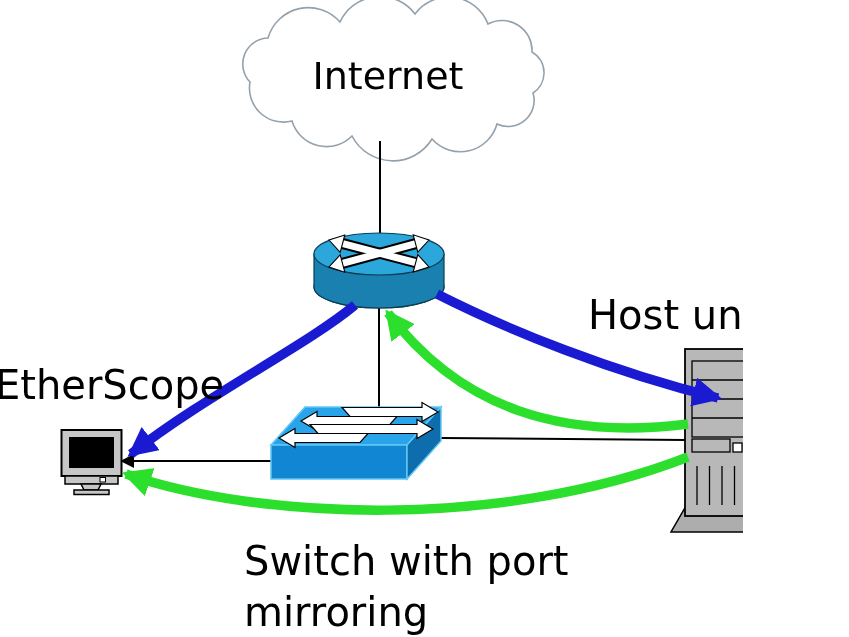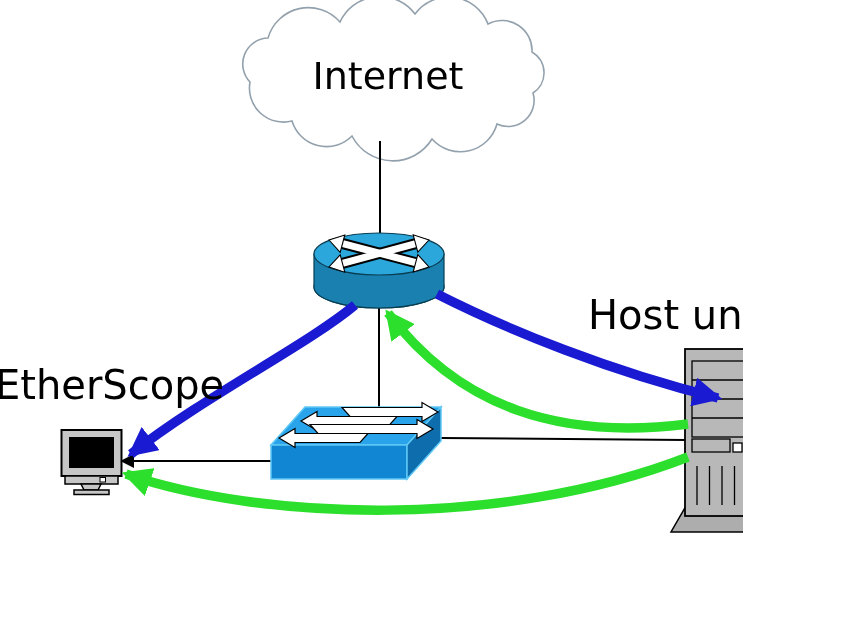--- a/index.html
+++ b/index.html
@@ -107,14 +107,18 @@
       <path d="M355,305 C307,345 205,396 131,454" stroke="#1a1ad2" stroke-width="9.5" marker-end="url(#mBlue)"></path>
       <path d="M437,294 C508,330 612,372 718,398" stroke="#1a1ad2" stroke-width="9.5" marker-end="url(#mBlue)"></path>
       <path d="M688,424 C560,440 460,408 388,313" stroke="#2cdf2c" stroke-width="9.5" marker-end="url(#mGreen)"></path>
       <path d="M688,457 C500,530 260,520 126,474" stroke="#2cdf2c" stroke-width="9.5" marker-end="url(#mGreen)"></path>
     </g>
   </svg>
 
   <div class="lbl lbl-internet">Internet</div>
   <div class="lbl lbl-etherscope">EtherScope</div>
   <div class="lbl lbl-host">Host under test</div>
+  <div class="lbl lbl-switch">
+    <div>Switch with port</div>
+    <div>mirroring</div>
+  </div>
 
 </div>
 
 </body></html>

